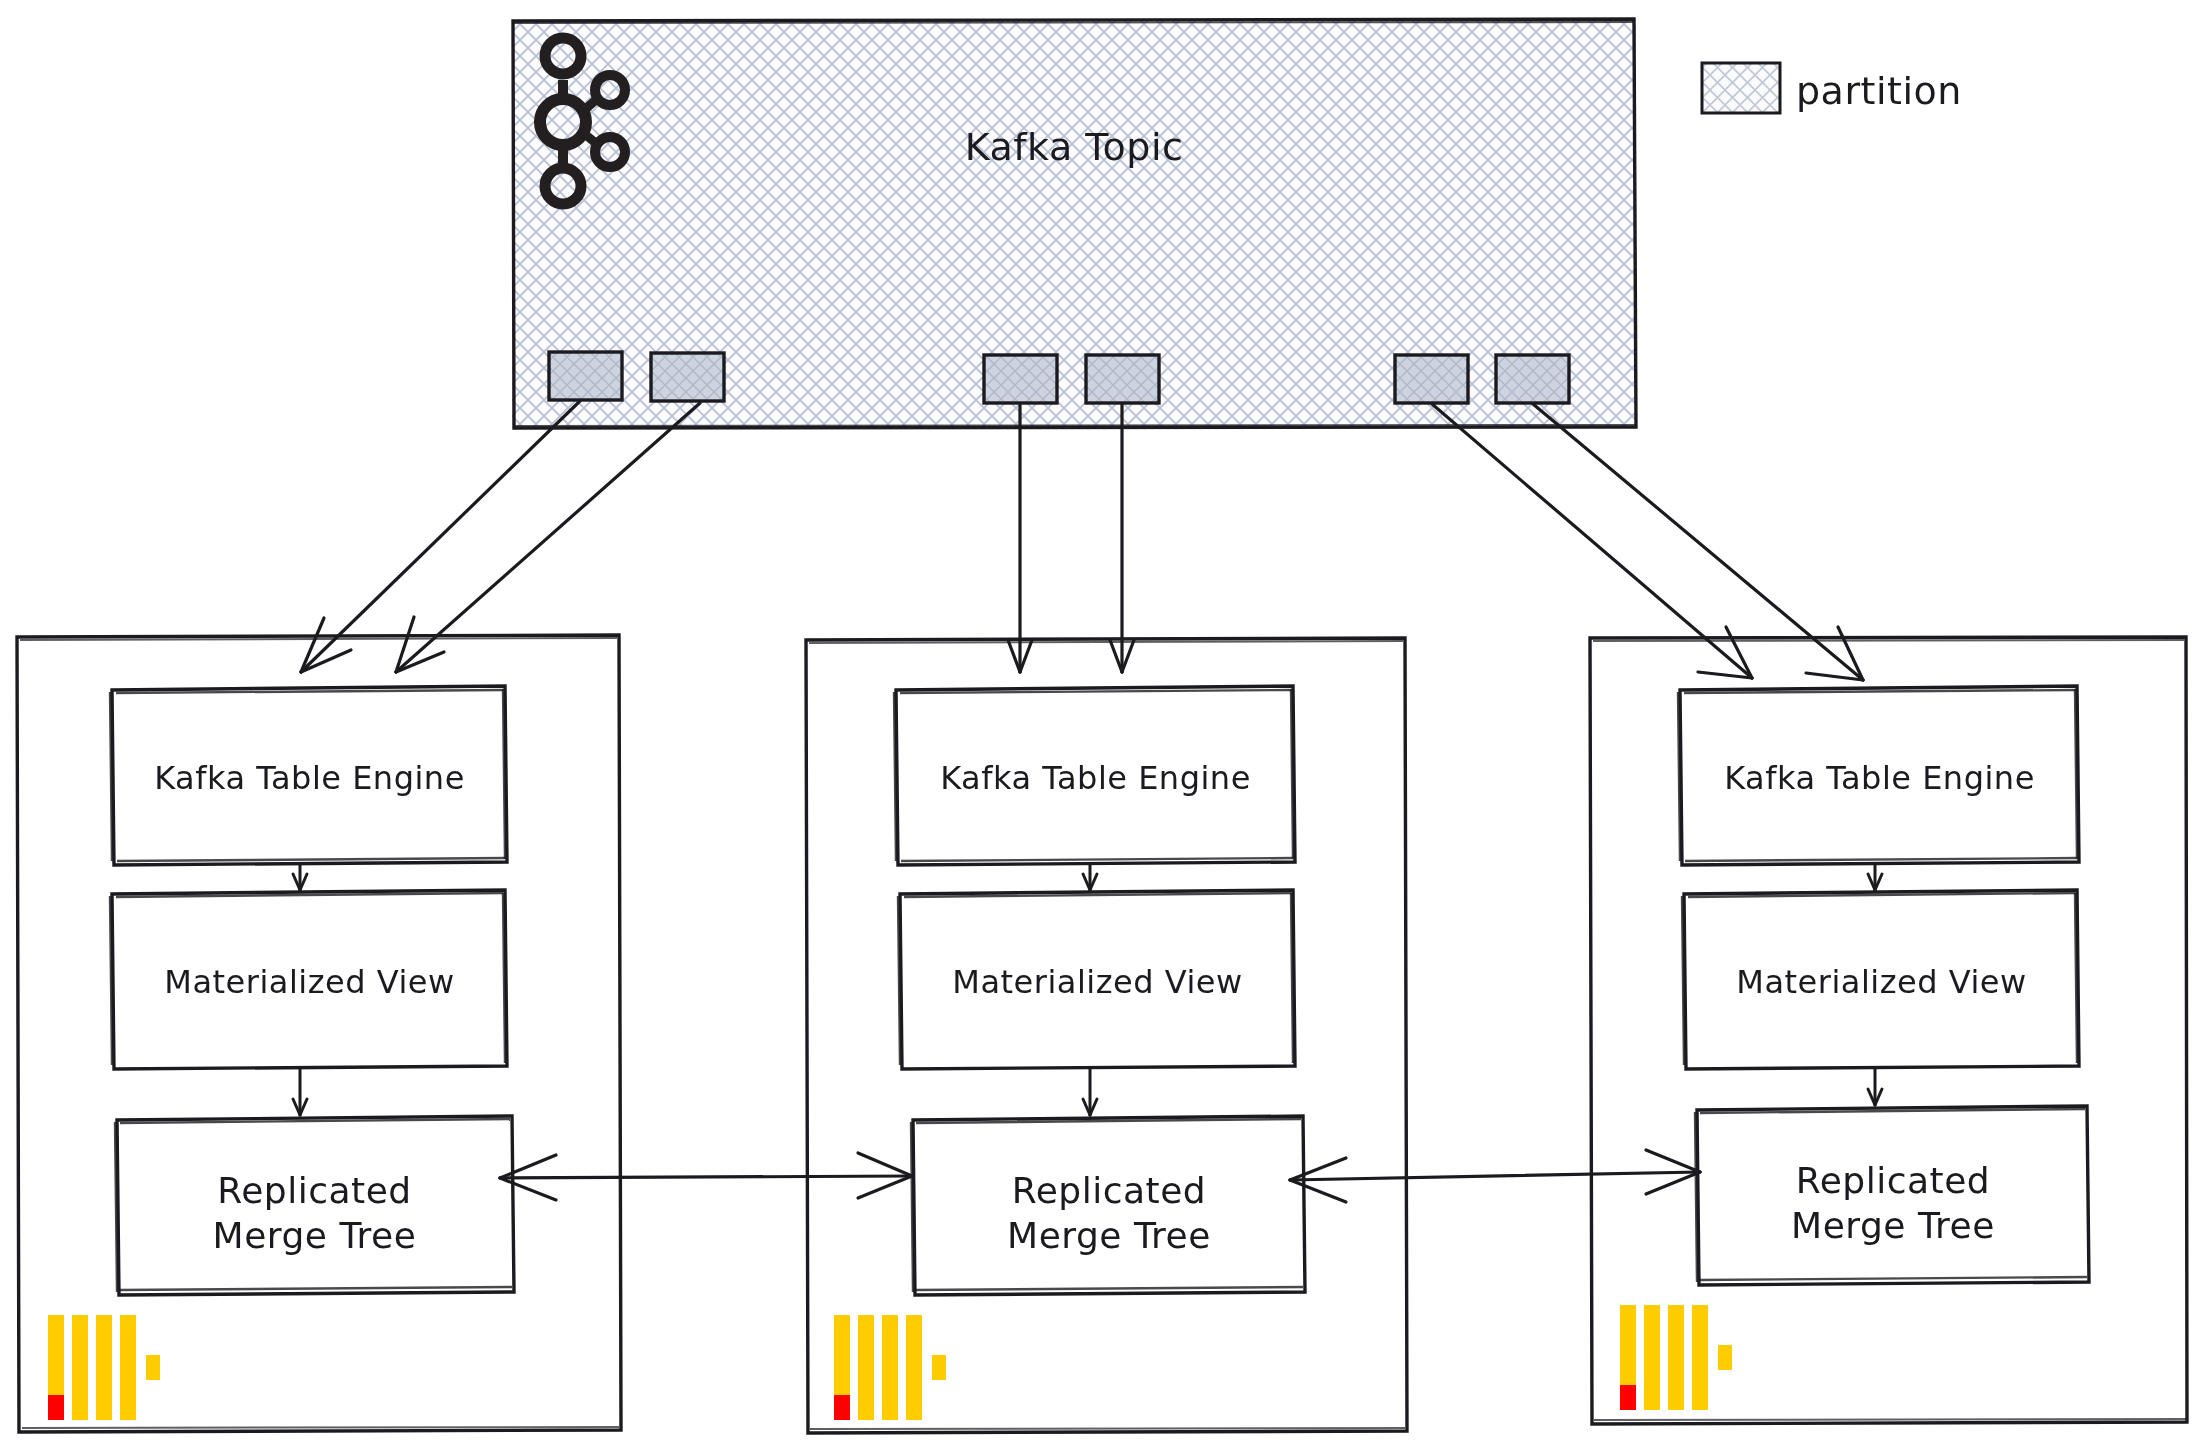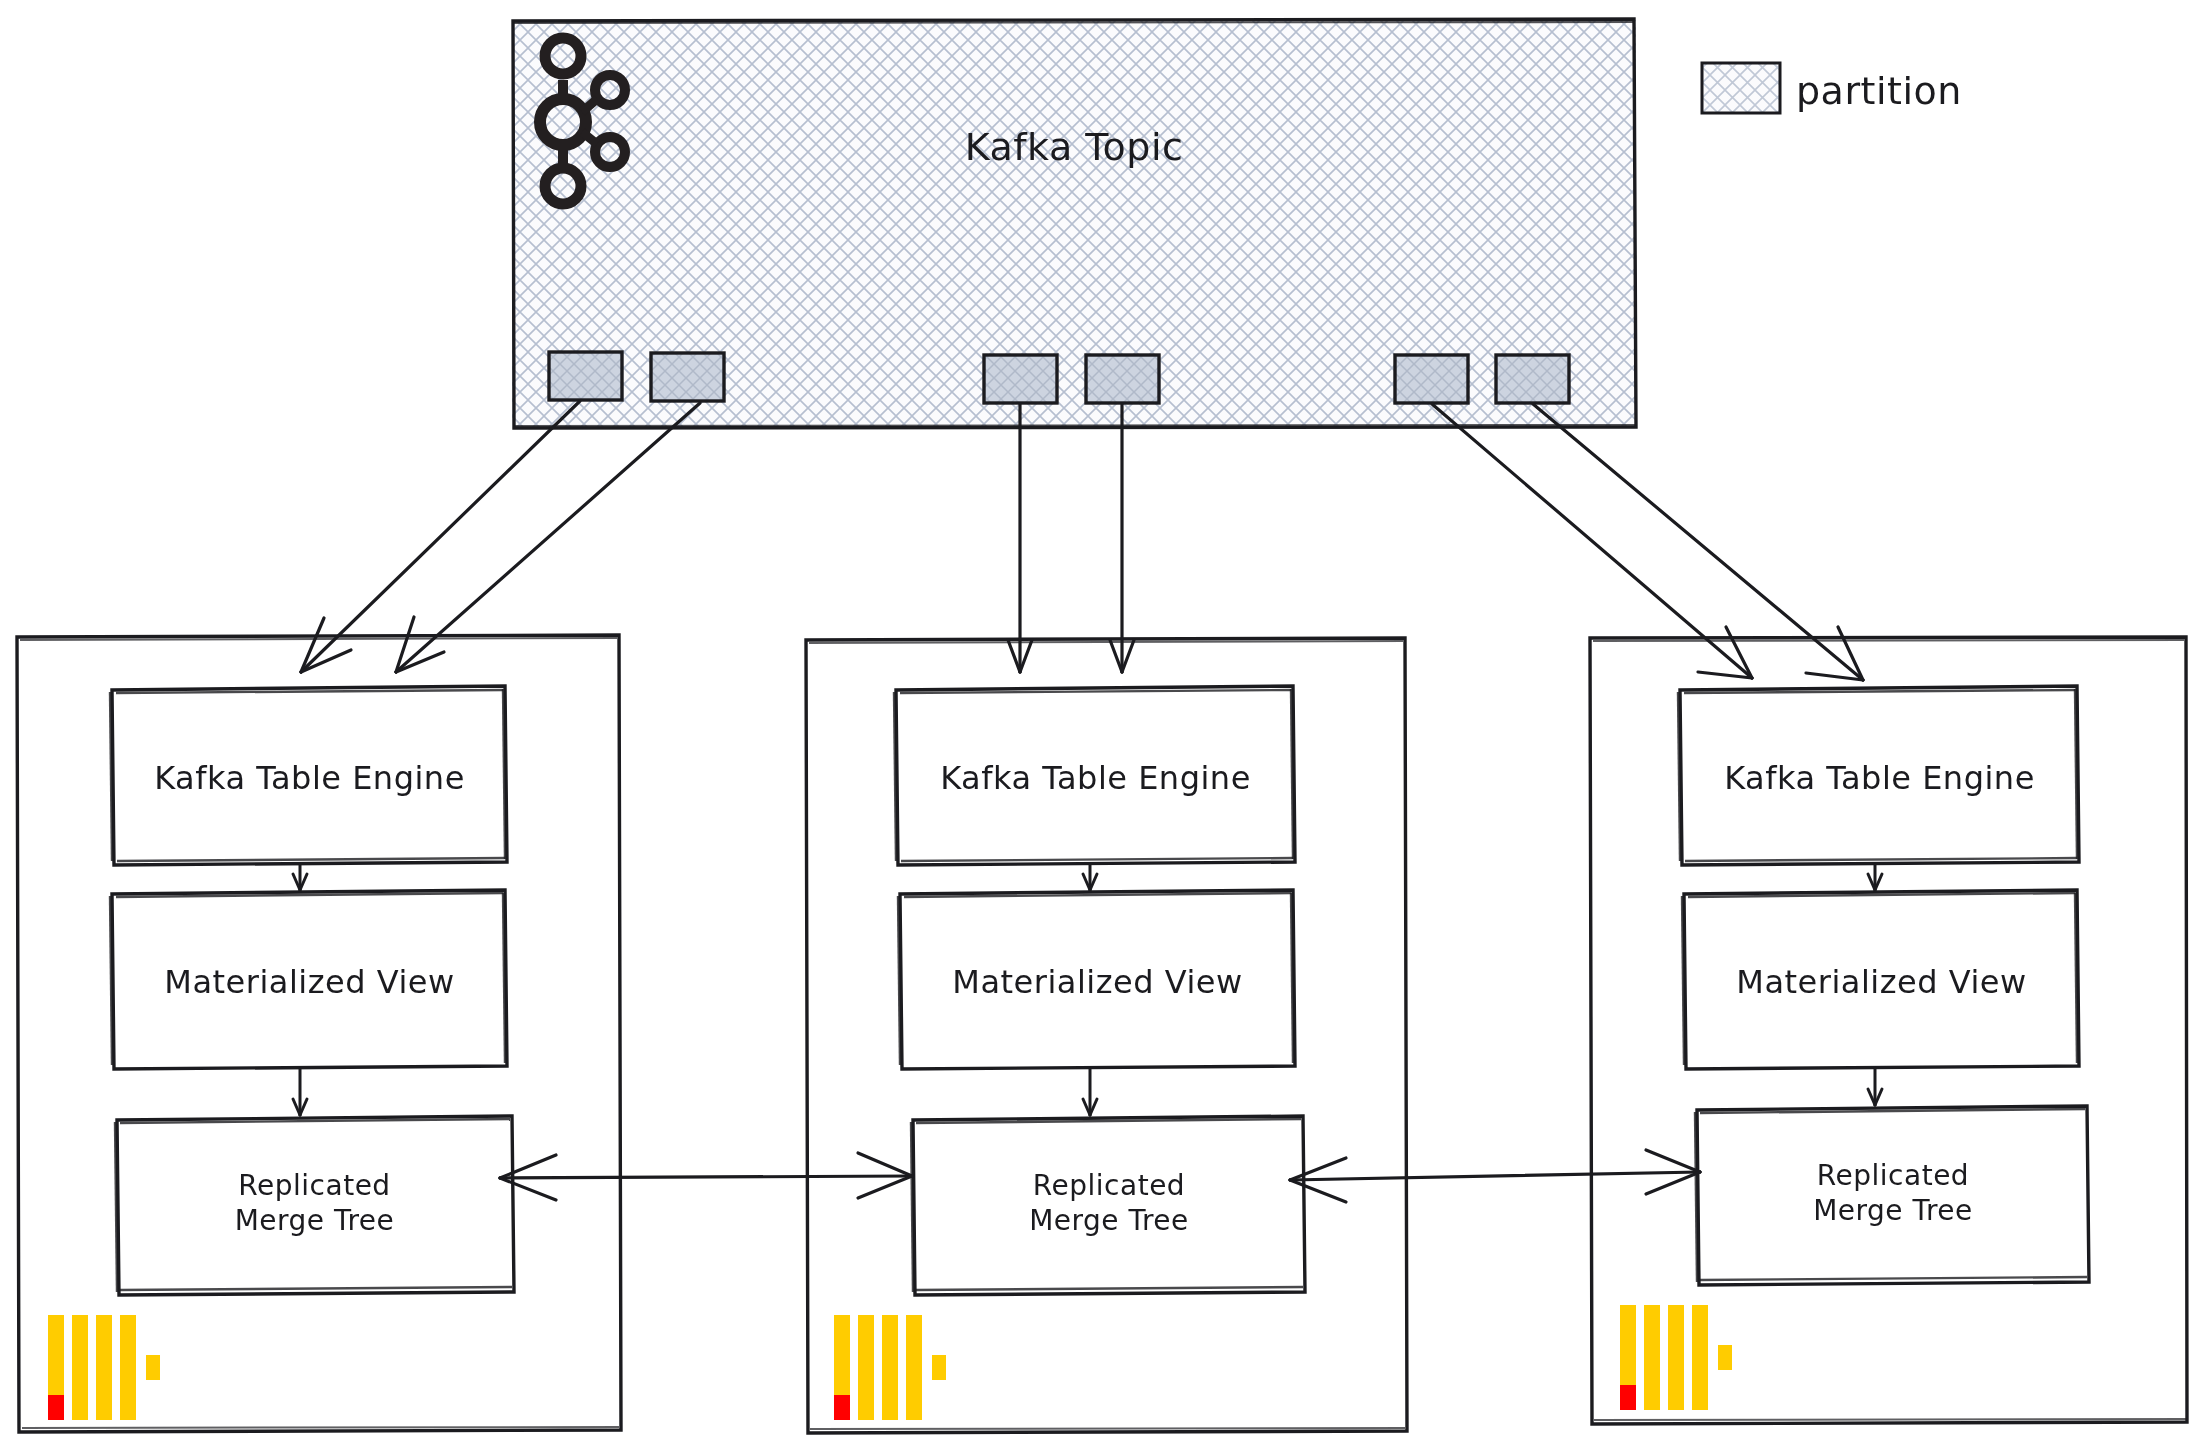--- a/index.html
+++ b/index.html
@@ -26,21 +26,21 @@
     font-family: "DejaVu Sans", sans-serif;
     color: #1b1b1f;
     text-align: center;
     line-height: 1.25;
     white-space: pre;
     letter-spacing: 0.5px;
   }
   .lbl-topic   { font-size: 38px; }
   .lbl-legend  { font-size: 38px; text-align: left; }
   .lbl-node    { font-size: 32px; }
-  .lbl-node2   { font-size: 28px; }
+  .lbl-node2   { font-size: 36px; }
 </style>
 </head>
 <body>
 
 <div id="stage">
 
   <svg id="canvas" viewBox="0 0 2204 1448" xmlns="http://www.w3.org/2000/svg">
     <defs>
       <pattern id="hatch" width="16" height="16" patternUnits="userSpaceOnUse">
         <rect width="16" height="16" fill="#fbfbfd"></rect>

